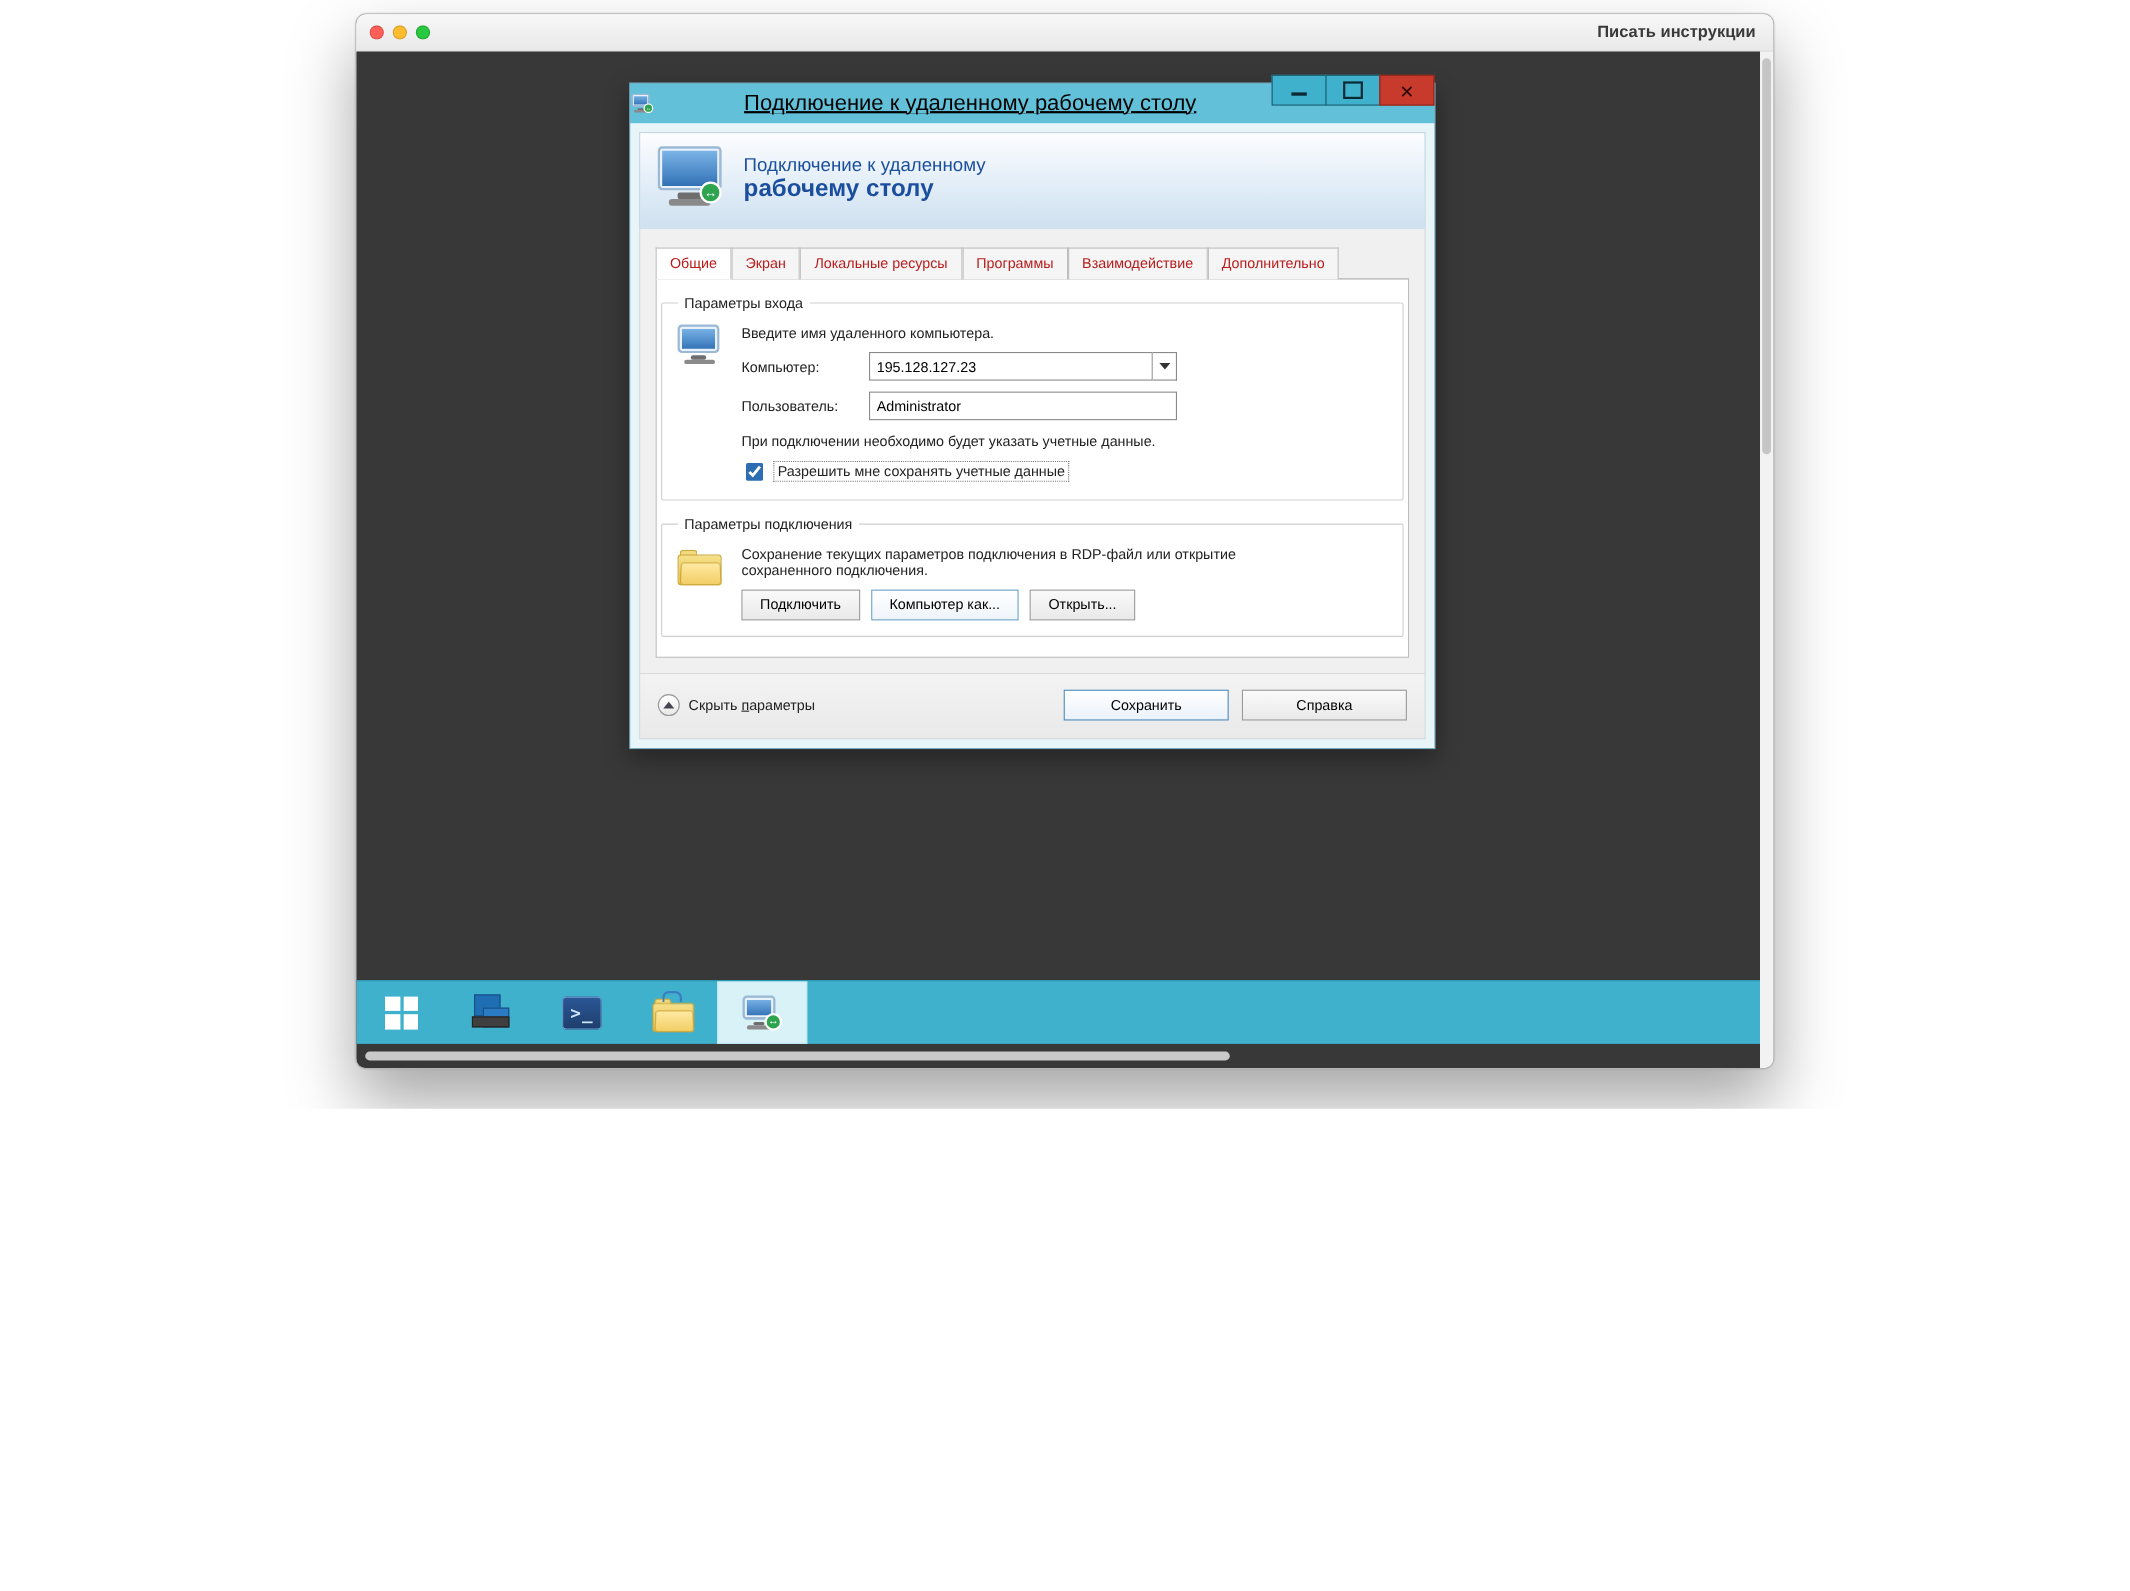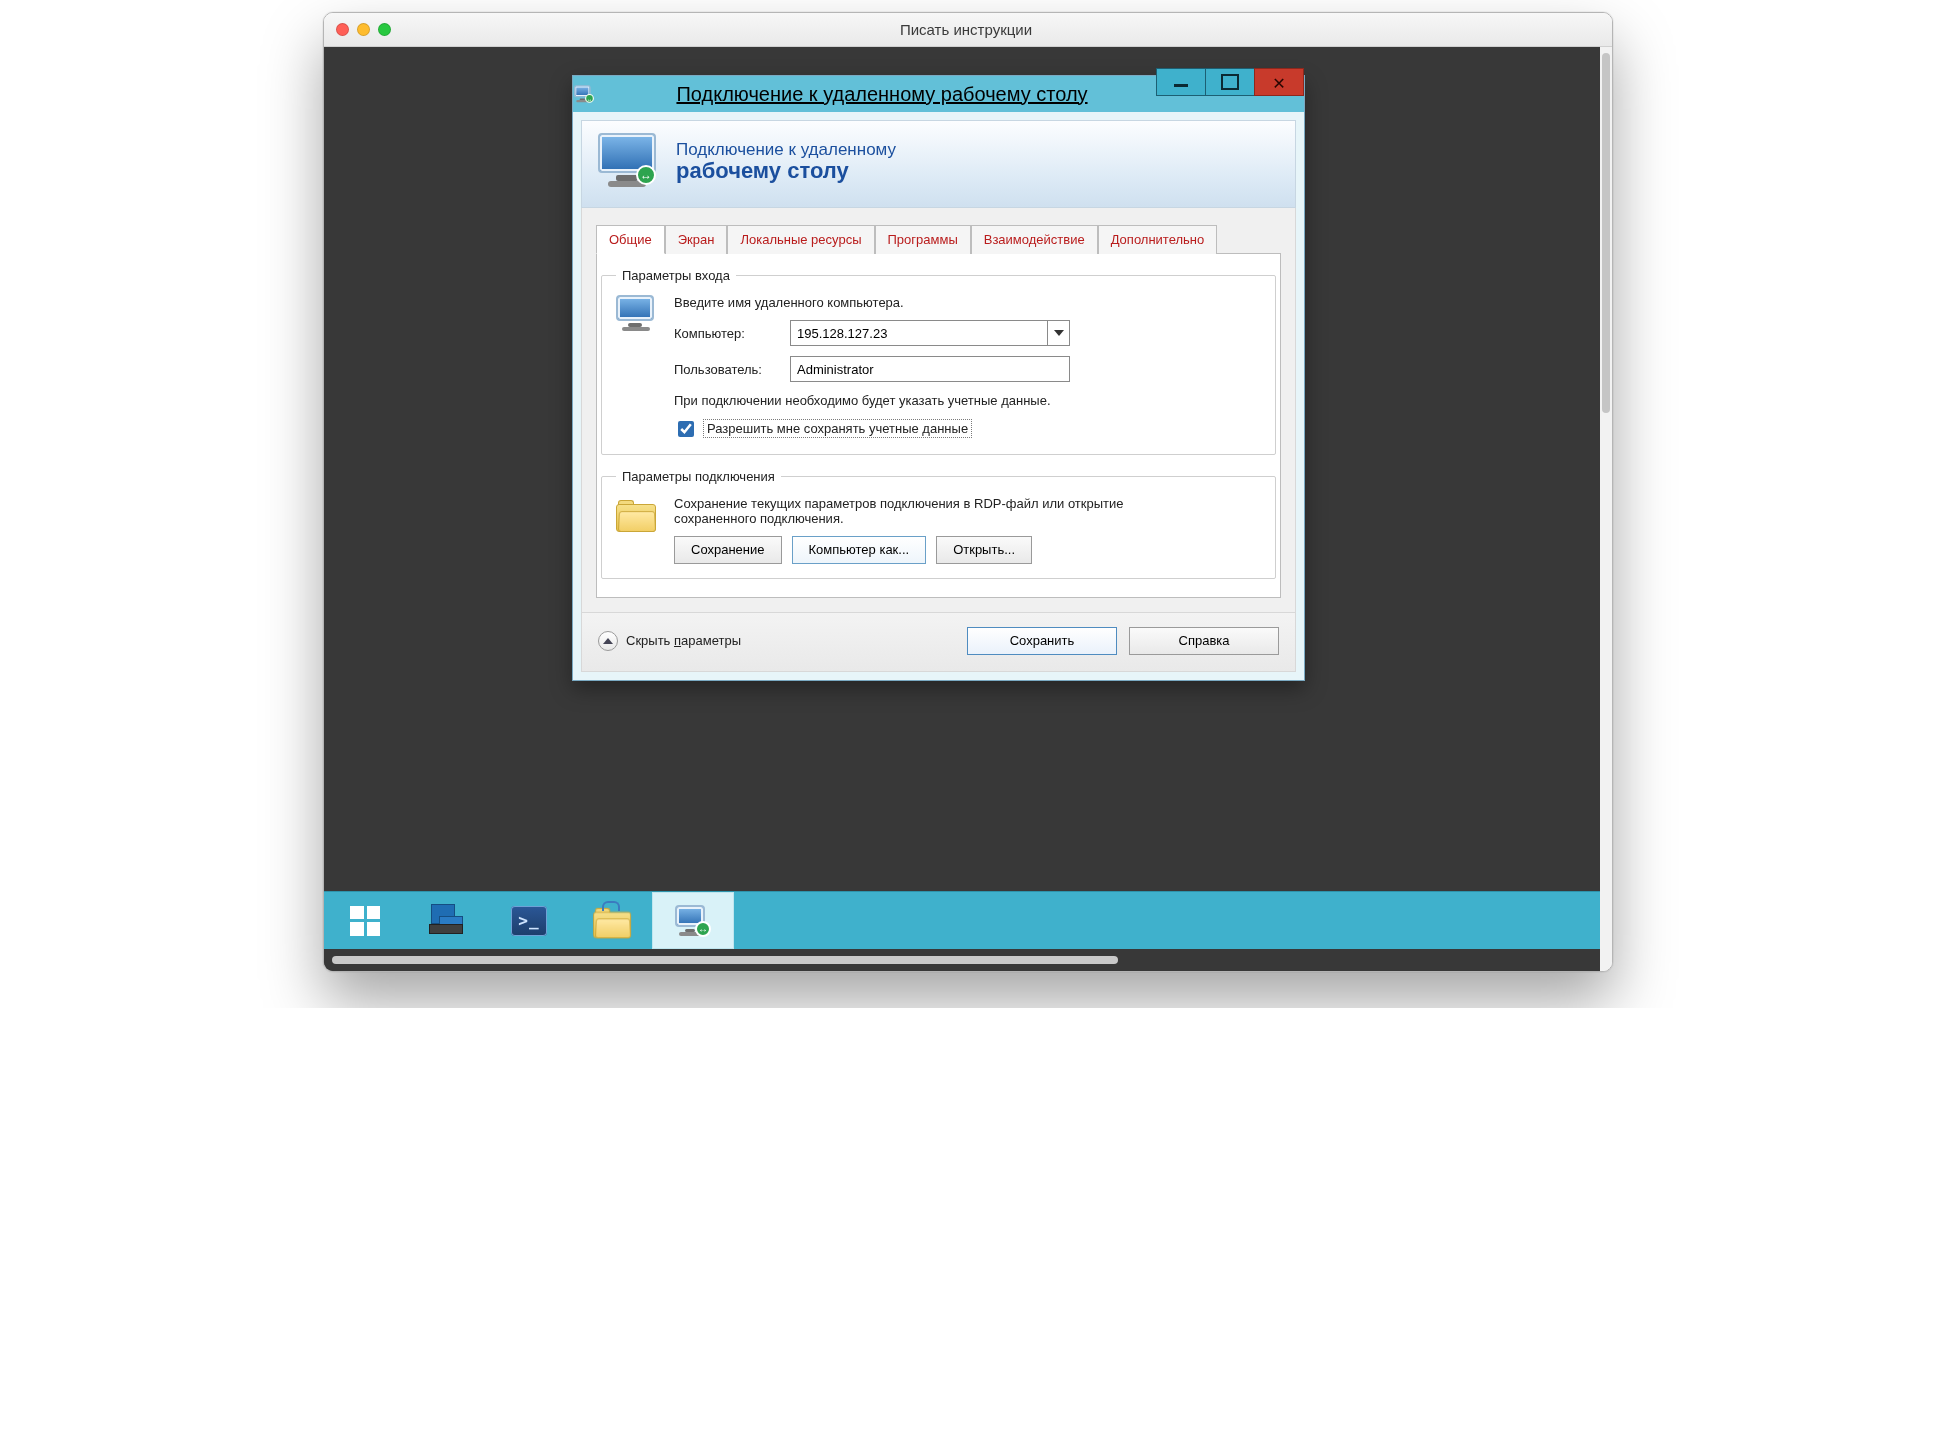--- a/index.html
+++ b/index.html
@@ -14,21 +14,21 @@
     overflow:hidden; position:relative; background:#fff;
   }
 
   
   .mac-titlebar { height:34px; background:linear-gradient(#f7f7f7,#e9e9e9); border-bottom:1px solid #d0d0d0; display:flex; align-items:center; padding:0 12px; position:relative; }
   .traffic { display:flex; gap:8px; align-items:center; }
   .dot { width:13px; height:13px; border-radius:50%; border:1px solid rgba(0,0,0,.15); }
   .dot.red { background:#ff5f57; }
   .dot.yellow { background:#febc2e; }
   .dot.green { background:#28c840; }
-  .mac-title { position:absolute; left:0; right:4px; text-align:center; font-size:15px; color:#3a3a3a; font-weight:400; pointer-events:none; }
+  .mac-title { position:absolute; left:0; right:16px; text-align:right; font-size:15px; color:#3a3a3a; font-weight:700; pointer-events:none; }
 
   
   .guest { position:absolute; left:0; right:12px; top:34px; bottom:0; background:#3a3a3a; }
 
   
   .host-scroll { position:absolute; top:34px; right:0; width:12px; bottom:0; background:#f2f2f2; }
   .host-thumb { position:absolute; top:6px; left:2px; width:8px; height:360px; background:#c5c5c5; border-radius:4px; }
 
   
   .host-hscroll { position:absolute; left:8px; right:12px; bottom:4px; height:14px; }
@@ -270,21 +270,21 @@
                       <div class="side-icon">
                         <div class="folder-icon">
                           <div class="folder-tab"></div>
                             <div class="folder-back"></div>
                             <div class="folder-front"></div>
                         </div>
                       </div>
                       <div class="fields">
                         <div class="desc" style="max-width:460px">Сохранение текущих параметров подключения в RDP-файл или открытие сохраненного подключения.</div>
                         <div class="btn-row">
-                          <button class="btn">Сохранение</button>
+                          <button class="btn">Подключить</button>
                           <button class="btn primary-outline">Компьютер как...</button>
                           <button class="btn">Открыть...</button>
                         </div>
                       </div>
                     </div>
                   </fieldset>
 
                 </div>
               </div>
 

